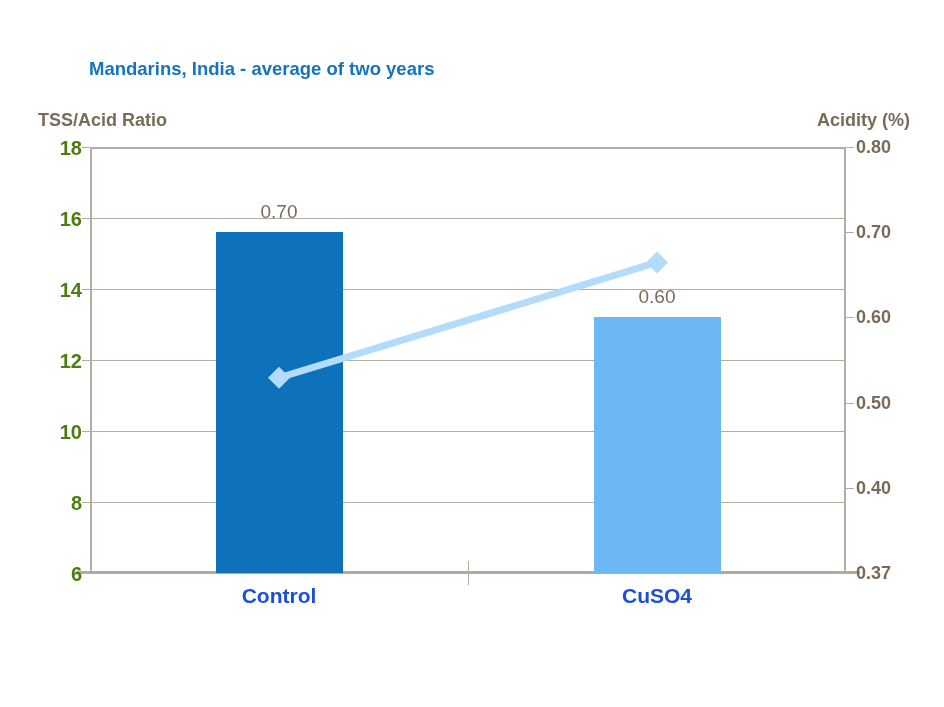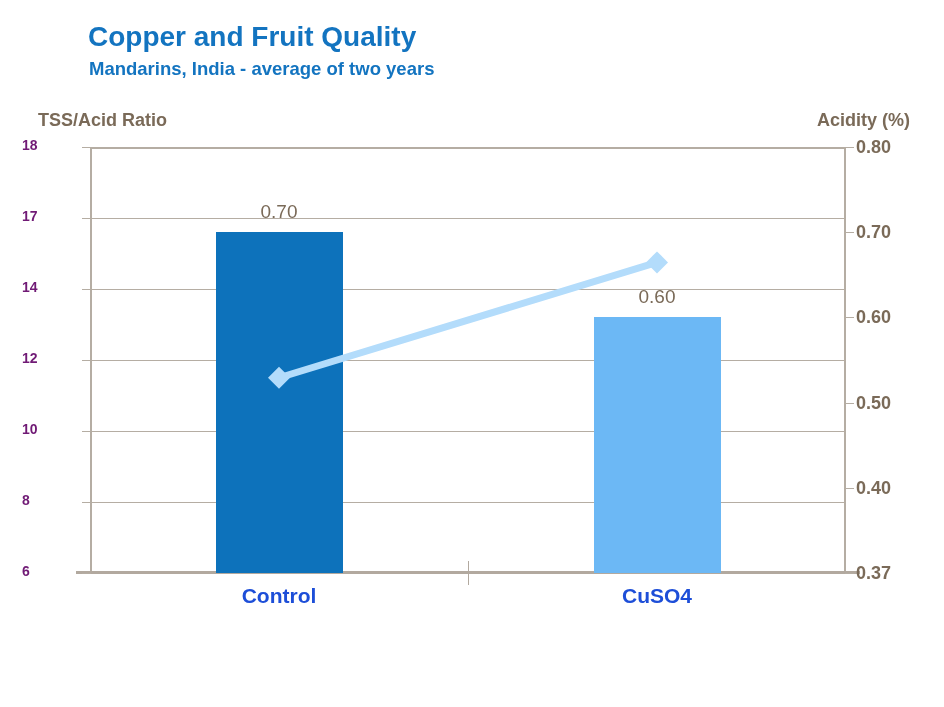--- a/index.html
+++ b/index.html
@@ -113,24 +113,24 @@
   .tick-right {
     position: absolute;
     right: -8px;
     width: 9px;
     height: 1px;
     background: #b5ada3;
   }
   .tick-label-left {
     position: absolute;
     right: 764px;
-    font-size: 14px;
-    font-weight: bold;
-    color: #701a75;
-    text-align: left;
+    font-size: 20px;
+    font-weight: bold;
+    color: #4d7c0f;
+    text-align: right;
     width: 60px;
     line-height: 1;
   }
   .tick-label-right {
     position: absolute;
     left: 766px;
     font-size: 18px;
     font-weight: bold;
     color: #7a6a58;
     text-align: left;
@@ -222,21 +222,20 @@
     font-style: italic;
     color: #7a6a58;
     white-space: nowrap;
   }
 </style>
 </head>
 <body>
 
 <div id="chart-root">
 
-  <div class="title-main">Copper and Fruit Quality</div>
   <div class="title-sub">Mandarins, India - average of two years</div>
 
   <div class="axis-title-left">TSS/Acid Ratio</div>
   <div class="axis-title-right">Acidity (%)</div>
 
   <div id="plot">
     <div class="plot-frame-top"></div>
     <div class="axis-line-left"></div>
     <div class="axis-line-right"></div>
     <div class="plot-frame-bottom"></div>
@@ -245,21 +244,21 @@
         <div class="gridline" style="top: 71px;"></div>
         <div class="gridline" style="top: 142px;"></div>
         <div class="gridline" style="top: 213px;"></div>
         <div class="gridline" style="top: 284px;"></div>
         <div class="gridline" style="top: 355px;"></div>
       </div>
     <div id="left-ticks">
         <div class="tick-left" style="top: 0px;"></div>
         <div class="tick-label-left" style="top: -9px;">18</div>
         <div class="tick-left" style="top: 71px;"></div>
-        <div class="tick-label-left" style="top: 62px;">17</div>
+        <div class="tick-label-left" style="top: 62px;">16</div>
         <div class="tick-left" style="top: 142px;"></div>
         <div class="tick-label-left" style="top: 133px;">14</div>
         <div class="tick-left" style="top: 213px;"></div>
         <div class="tick-label-left" style="top: 204px;">12</div>
         <div class="tick-left" style="top: 284px;"></div>
         <div class="tick-label-left" style="top: 275px;">10</div>
         <div class="tick-left" style="top: 355px;"></div>
         <div class="tick-label-left" style="top: 346px;">8</div>
         <div class="tick-left" style="top: 426px;"></div>
         <div class="tick-label-left" style="top: 417px;">6</div>

